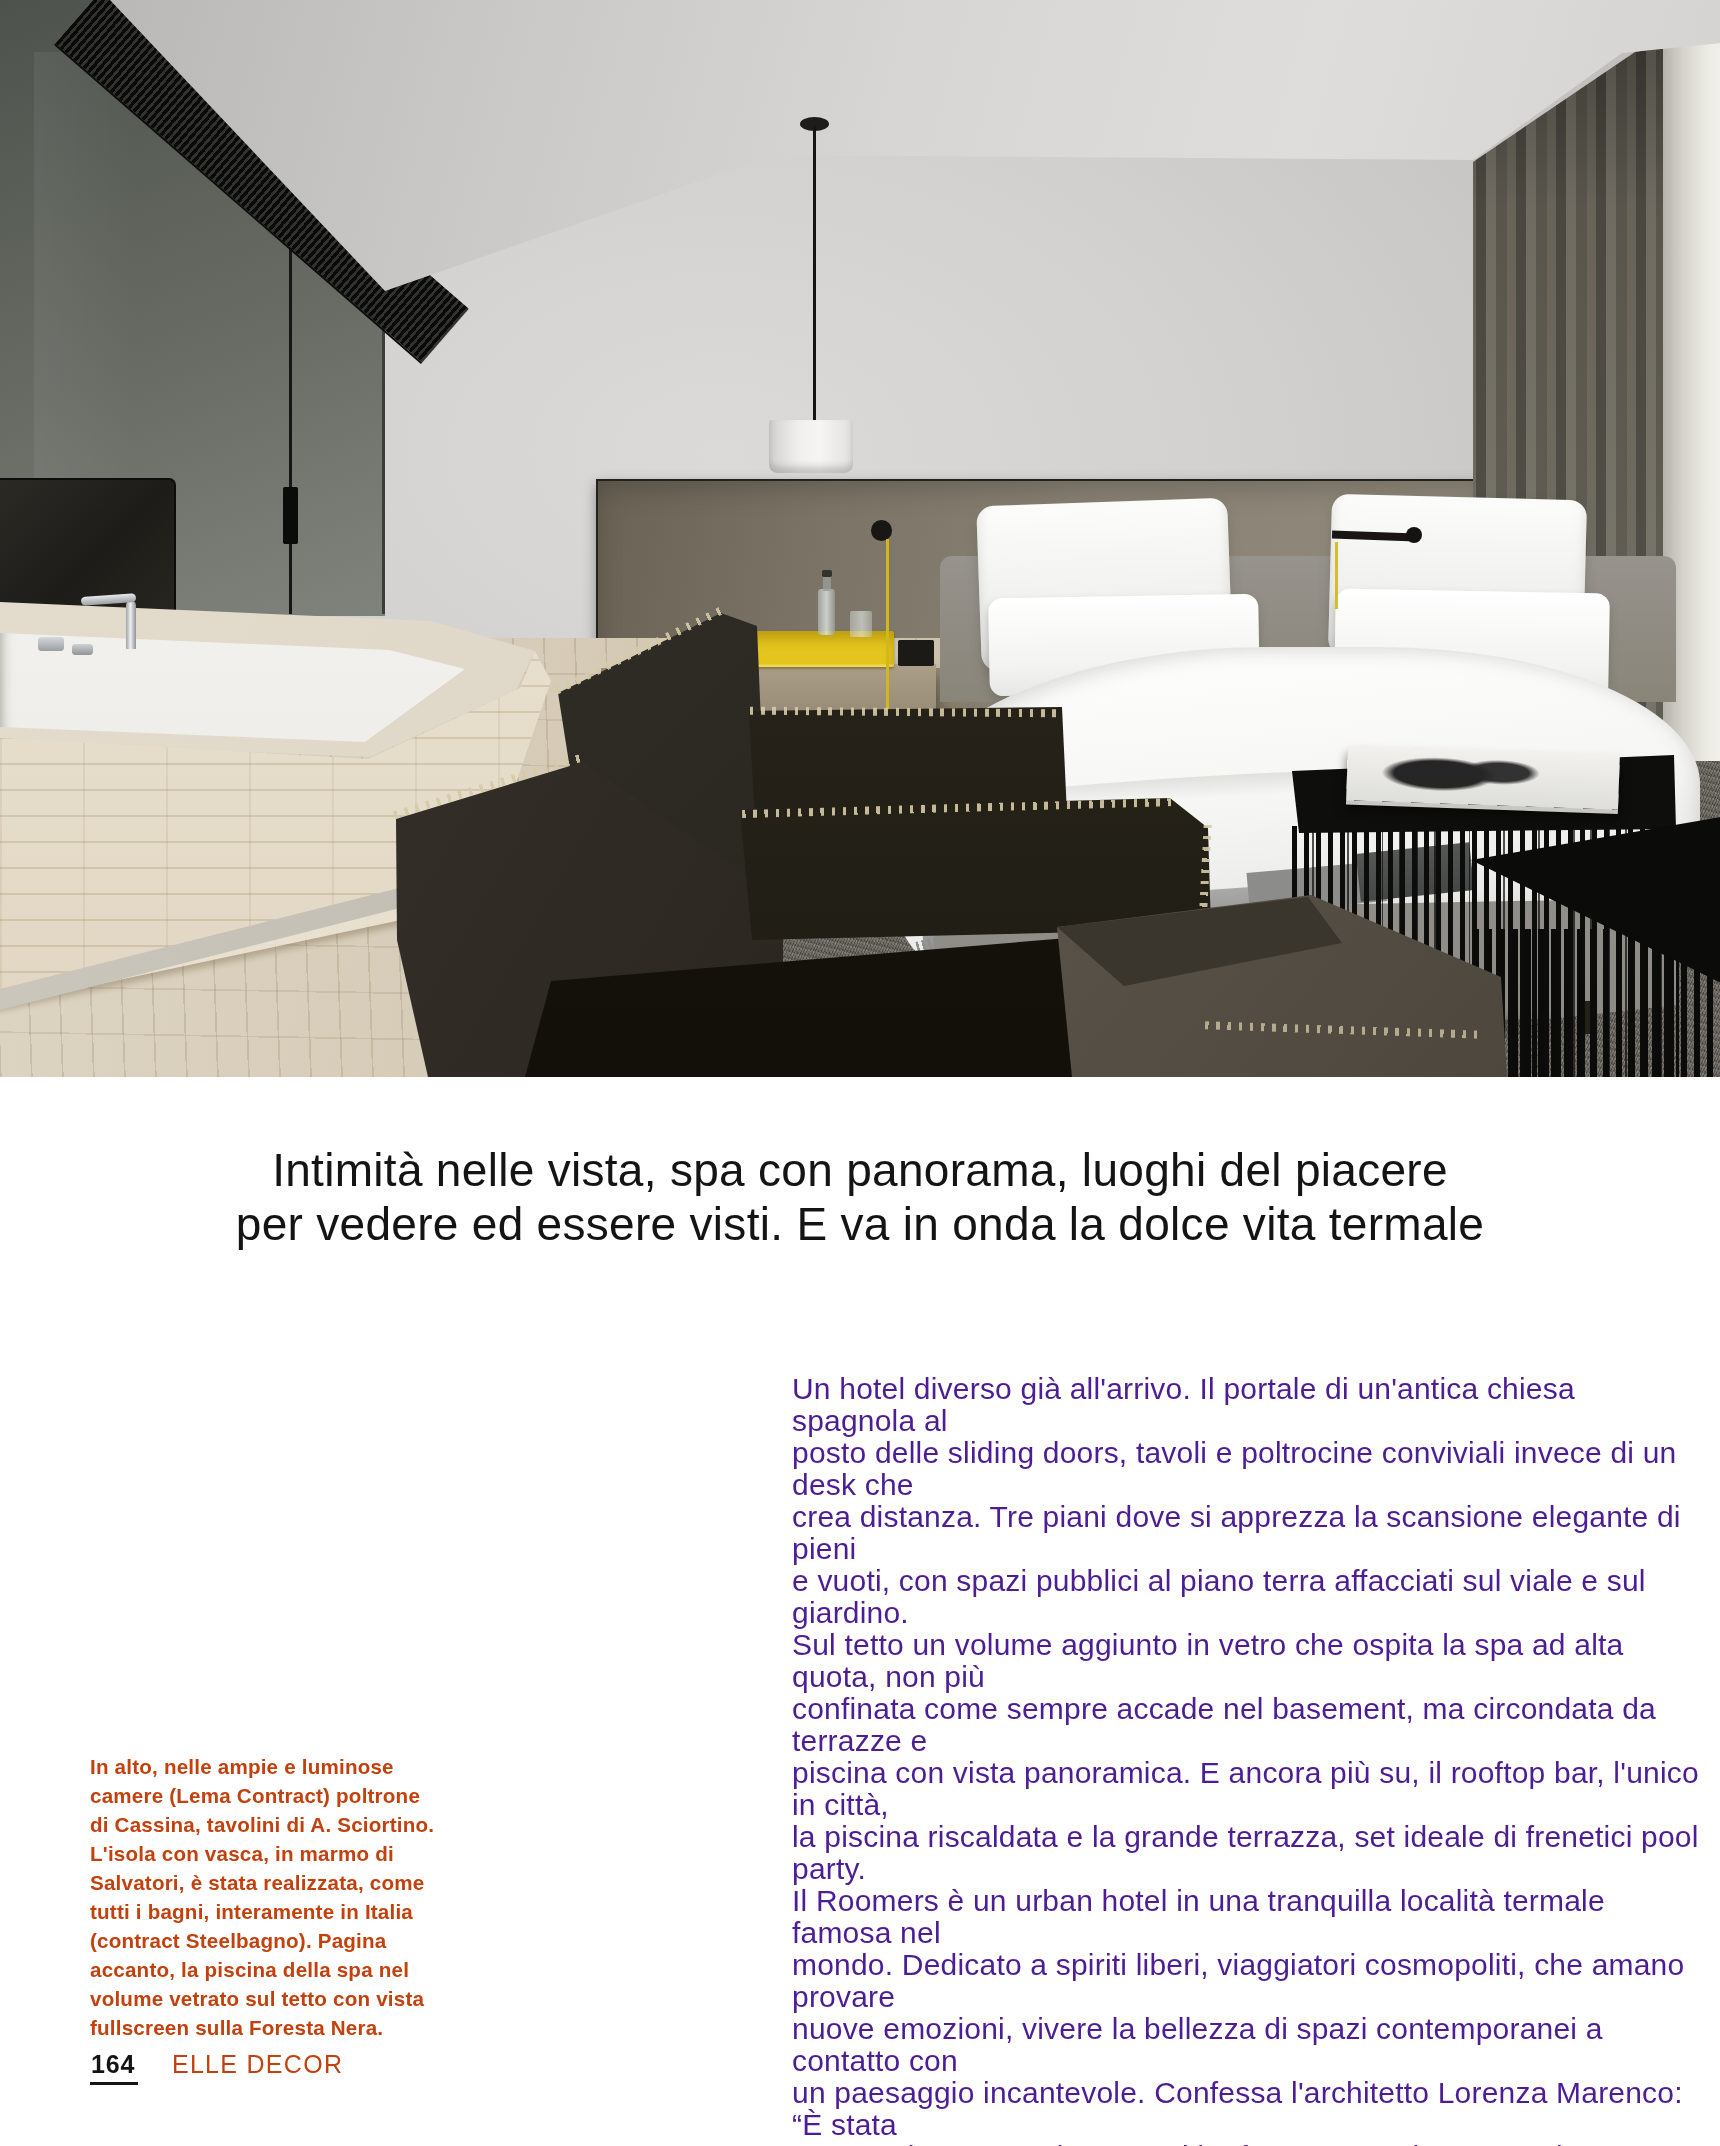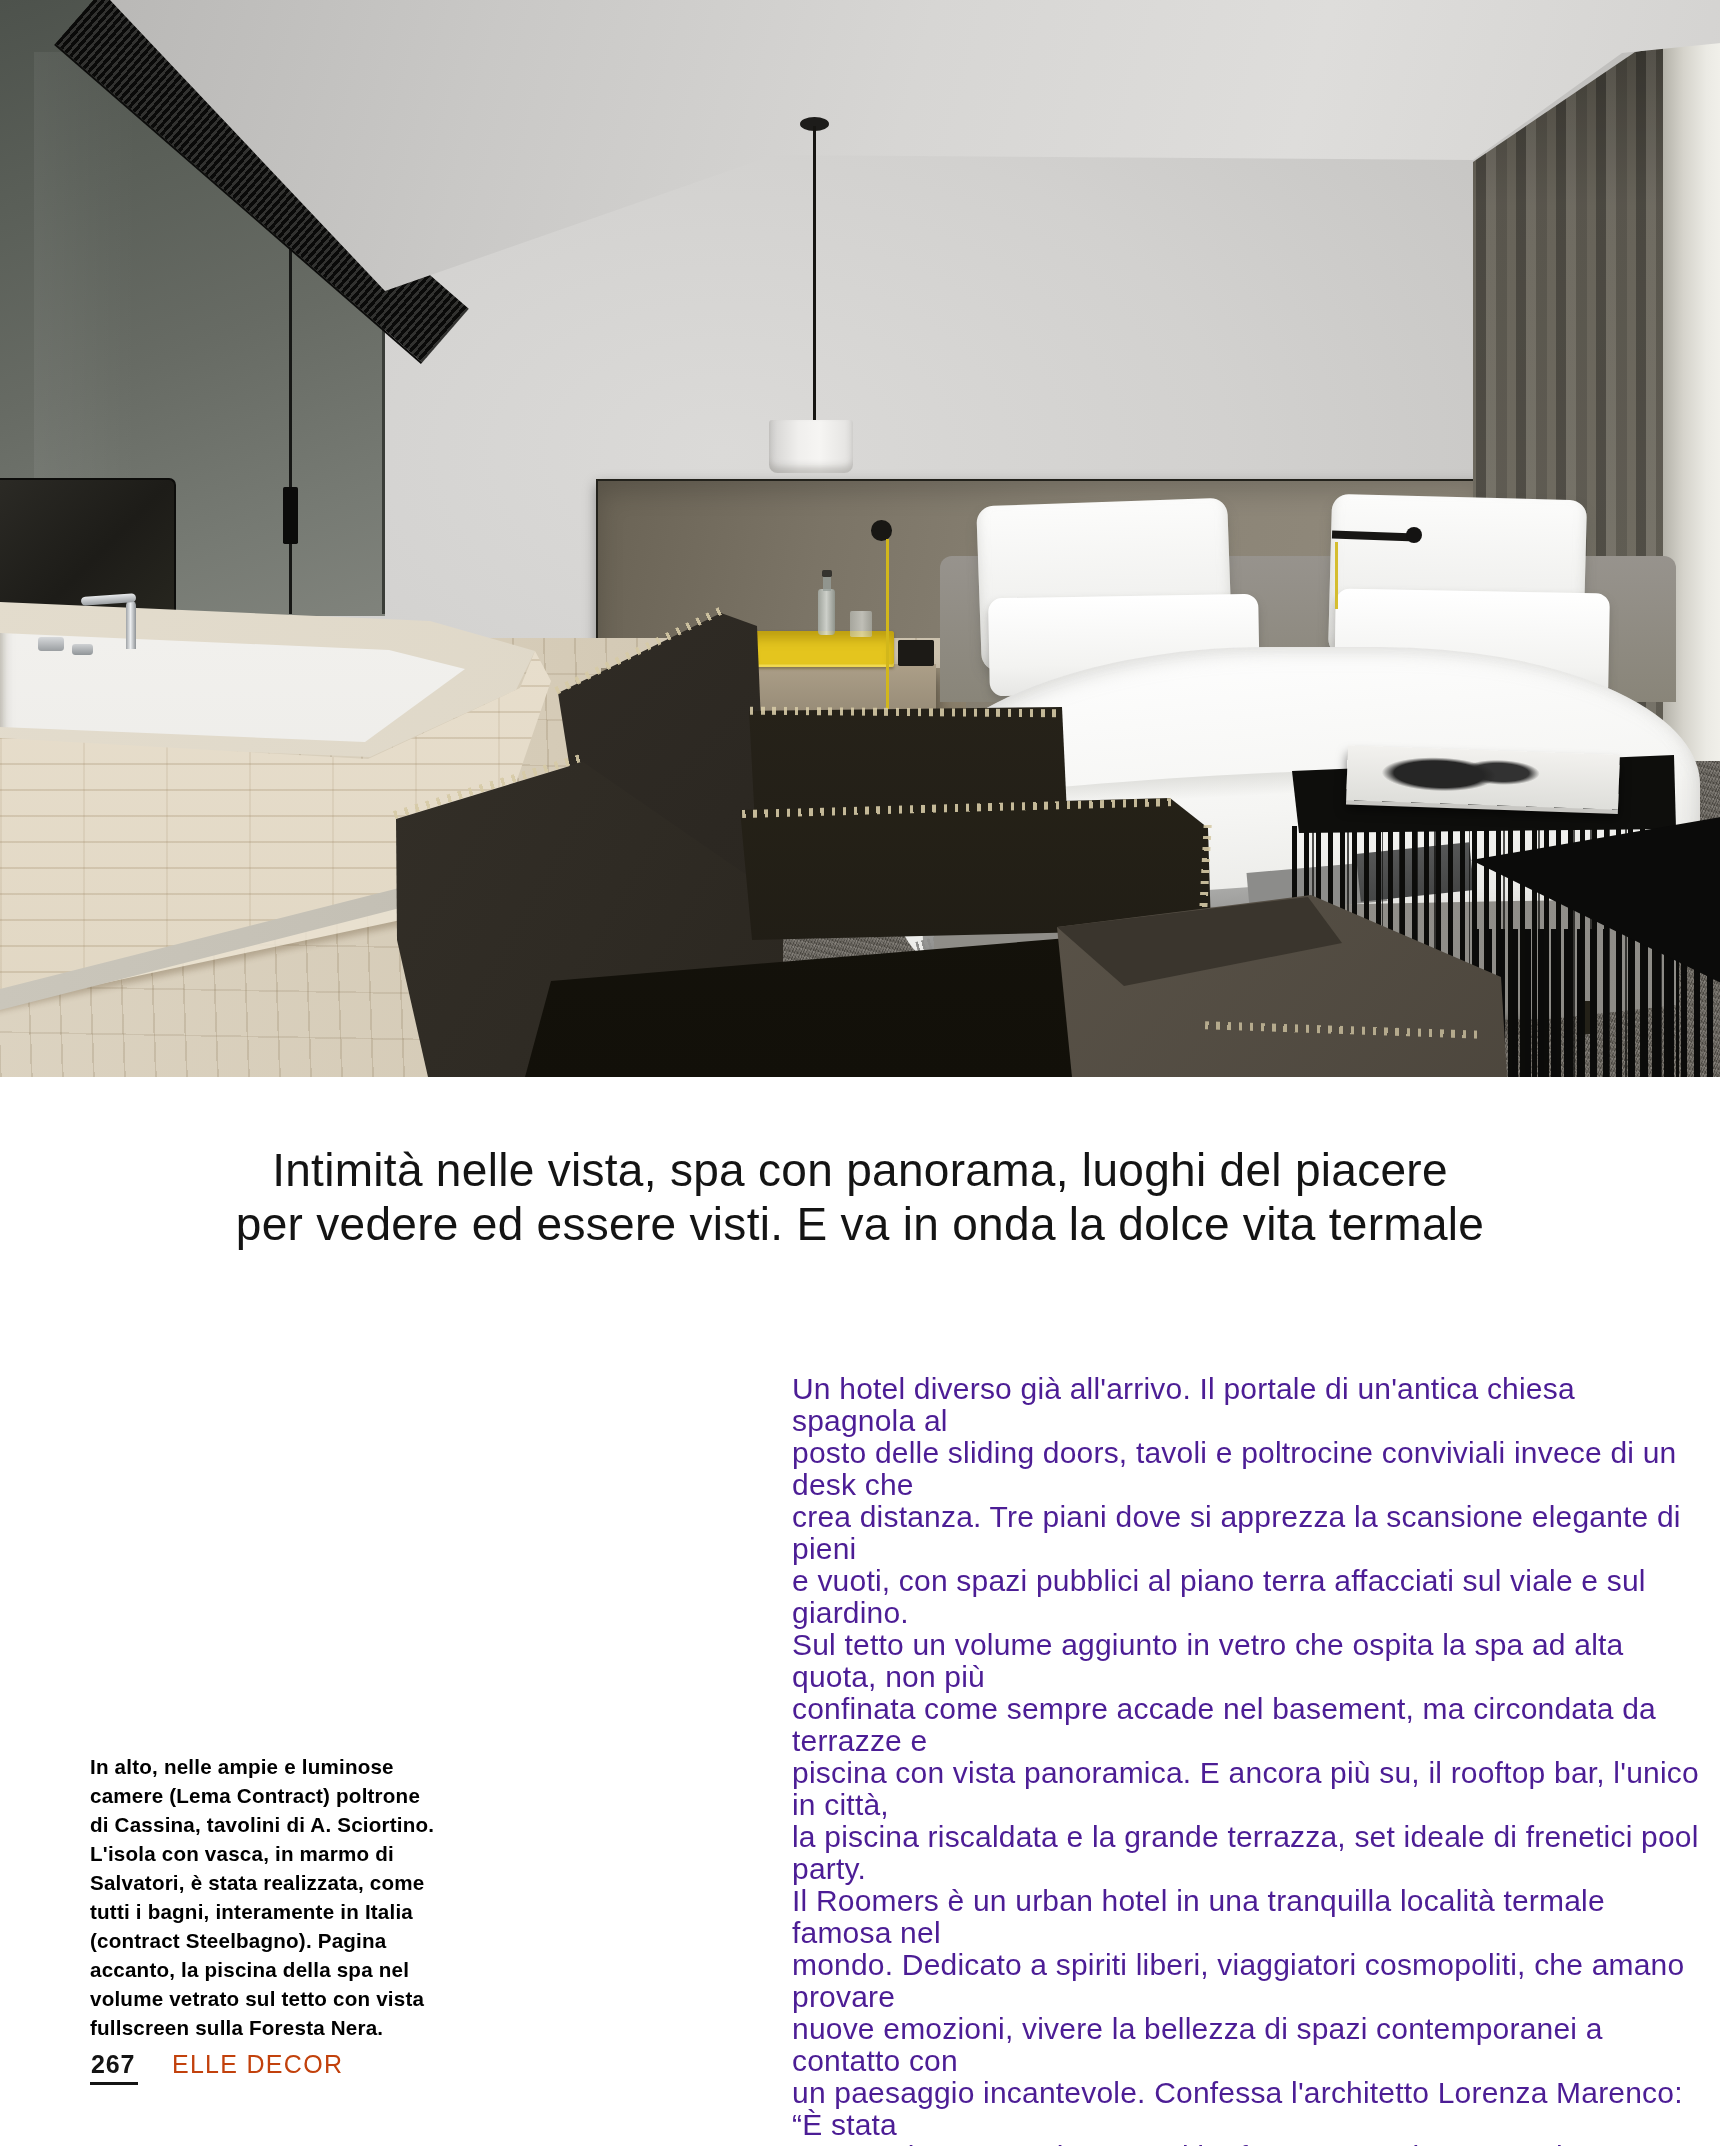--- a/index.html
+++ b/index.html
@@ -7,21 +7,21 @@
   .ab{position:absolute;}
   #photo{left:0;top:0;width:1721px;height:1077px;overflow:hidden;background:#d3d2d0;}
   .stitch{background-image:repeating-linear-gradient(90deg,#d6caa6 0 3.4px,transparent 3.4px 11.2px);height:7.7px;opacity:.9;}
   .stitchv{background-image:repeating-linear-gradient(0deg,#d6caa6 0 3.4px,transparent 3.4px 11.2px);width:7.7px;opacity:.9;}
   .clip{left:0;top:0;width:1721px;height:1077px;}
   #headline{left:116px;top:1143px;width:1488px;text-align:center;font-size:46px;line-height:54px;
             letter-spacing:0.3px;color:#141414;white-space:pre-line;font-weight:400;}
   #bodytext{left:792px;top:1373px;width:912px;font-size:30px;line-height:32px;color:#4c1d95;
             letter-spacing:0.2px;white-space:pre-line;}
   #caption{left:90px;top:1752px;width:447px;font-size:20.6px;line-height:29px;font-weight:700;
-           color:#000000;white-space:pre-line;letter-spacing:0.2px;}
+           color:#c2410c;white-space:pre-line;letter-spacing:0.2px;}
   #footer{left:90px;top:2050px;display:flex;align-items:baseline;gap:34px;}
   #page-num{font-size:25px;font-weight:700;color:#141414;border-bottom:3.4px solid #141414;padding:0 2.6px 3.4px 0.9px;letter-spacing:0.9px;}
   #mag-name{font-size:25px;font-weight:400;color:#c2410c;letter-spacing:1.3px;}
   .tray{background:var(--accent-yellow,#e4c51e);}
 </style>
 </head>
 <body>
 
 <div id="photo" class="ab">
 
@@ -238,16 +238,16 @@
 di Cassina, tavolini di A. Sciortino.
 L'isola con vasca, in marmo di
 Salvatori, è stata realizzata, come
 tutti i bagni, interamente in Italia
 (contract Steelbagno). Pagina
 accanto, la piscina della spa nel
 volume vetrato sul tetto con vista
 fullscreen sulla Foresta Nera.</div>
 
 <div id="footer" class="ab">
-  <span id="page-num">267</span>
+  <span id="page-num">164</span>
   <span id="mag-name">ELLE DECOR</span>
 </div>
 
 
 </body></html>

